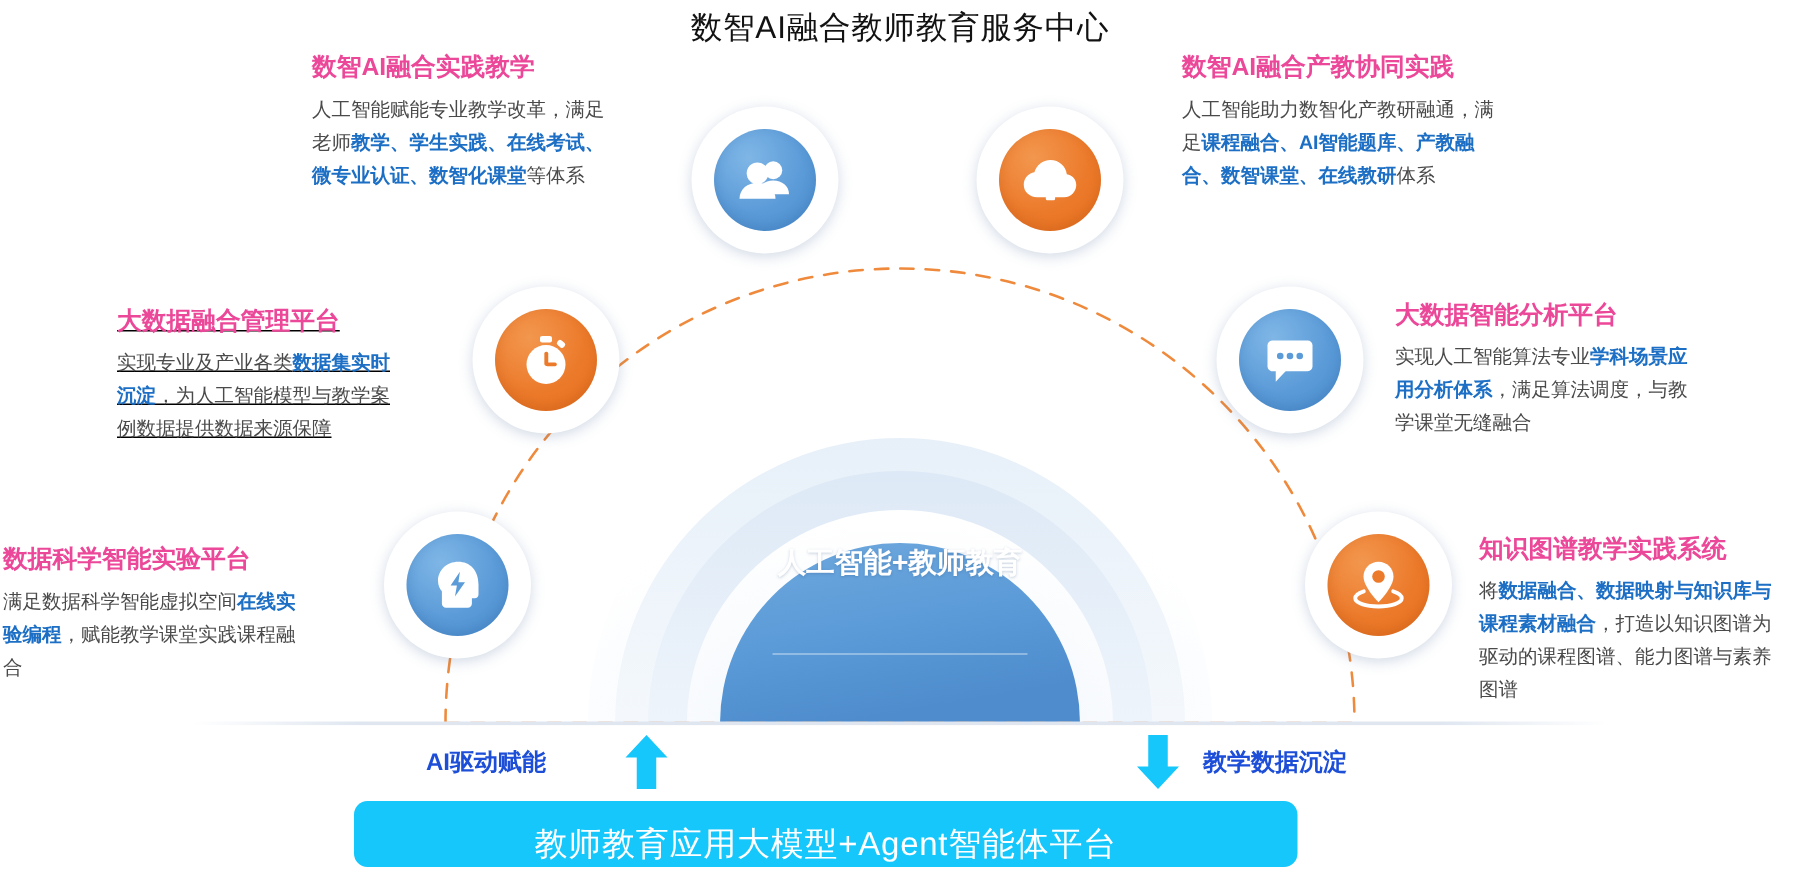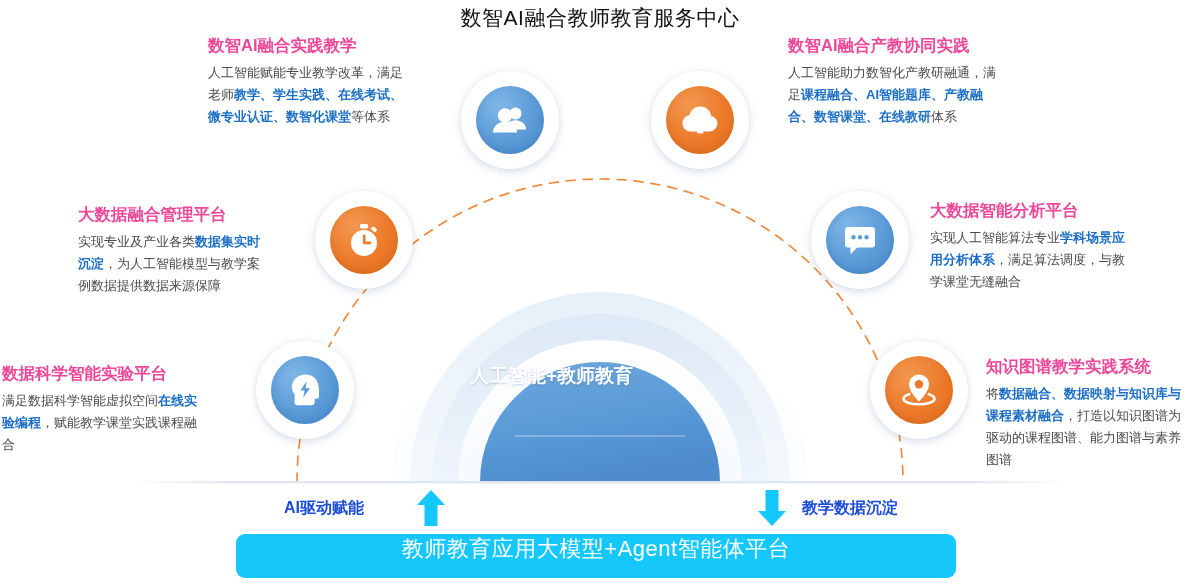--- a/index.html
+++ b/index.html
@@ -41,21 +41,21 @@
     height: 586px;
     z-index: 1;
   }
 
   
   .dome-text {
     position: absolute;
     left: 470px;
     top: 360px;
     width: 260px;
-    text-align: left;
+    text-align: center;
     color: #ffffff;
     font-weight: bold;
     font-size: 19px;
     line-height: 31px;
     z-index: 12;
     text-shadow: 0 1px 2px rgba(30,70,120,.25);
   }
 
   
   .node {
@@ -127,26 +127,26 @@
     color: #1d4ed8;
     z-index: 35;
     white-space: nowrap;
   }
   .flow-arrow { position: absolute; z-index: 35; }
 
   .bottom-bar {
     position: absolute;
     left: 236px;
     top: 534px;
-    width: 720px;
+    width: 629px;
     height: 44px;
     border-radius: 9px;
     background: #15c7fb;
     display: flex;
-    align-items: flex-start;
+    align-items: flex-end;
     justify-content: center;
     color: #ffffff;
     font-size: 22px;
     letter-spacing: .5px;
     z-index: 35;
   }
 </style>
 </head>
 <body>
 
@@ -287,21 +287,21 @@
   <div class="card" style="left:208px; top:34px; width:205px;">
     <div class="card-title">数智AI融合实践教学</div>
     <div class="card-body">人工智能赋能专业教学改革，满足老师<b>教学、学生实践、在线考试、微专业认证、数智化课堂</b>等体系</div>
   </div>
 
   <div class="card" style="left:788px; top:34px; width:215px;">
     <div class="card-title">数智AI融合产教协同实践</div>
     <div class="card-body">人工智能助力数智化产教研融通，满足<b>课程融合、AI智能题库、产教融合、数智课堂、在线教研</b>体系</div>
   </div>
 
-  <div class="card" style="left:78px; top:203px; width:190px;">
+  <div class="card" style="left:78px; top:203px; width:190px;text-decoration:underline;">
     <div class="card-title">大数据融合管理平台</div>
     <div class="card-body">实现专业及产业各类<b>数据集实时沉淀</b>，为人工智能模型与教学案例数据提供数据来源保障</div>
   </div>
 
   <div class="card" style="left:930px; top:199px; width:200px;">
     <div class="card-title">大数据智能分析平台</div>
     <div class="card-body">实现人工智能算法专业<b>学科场景应用分析体系</b>，满足算法调度，与教学课堂无缝融合</div>
   </div>
 
   <div class="card" style="left:2px; top:362px; width:200px;">

